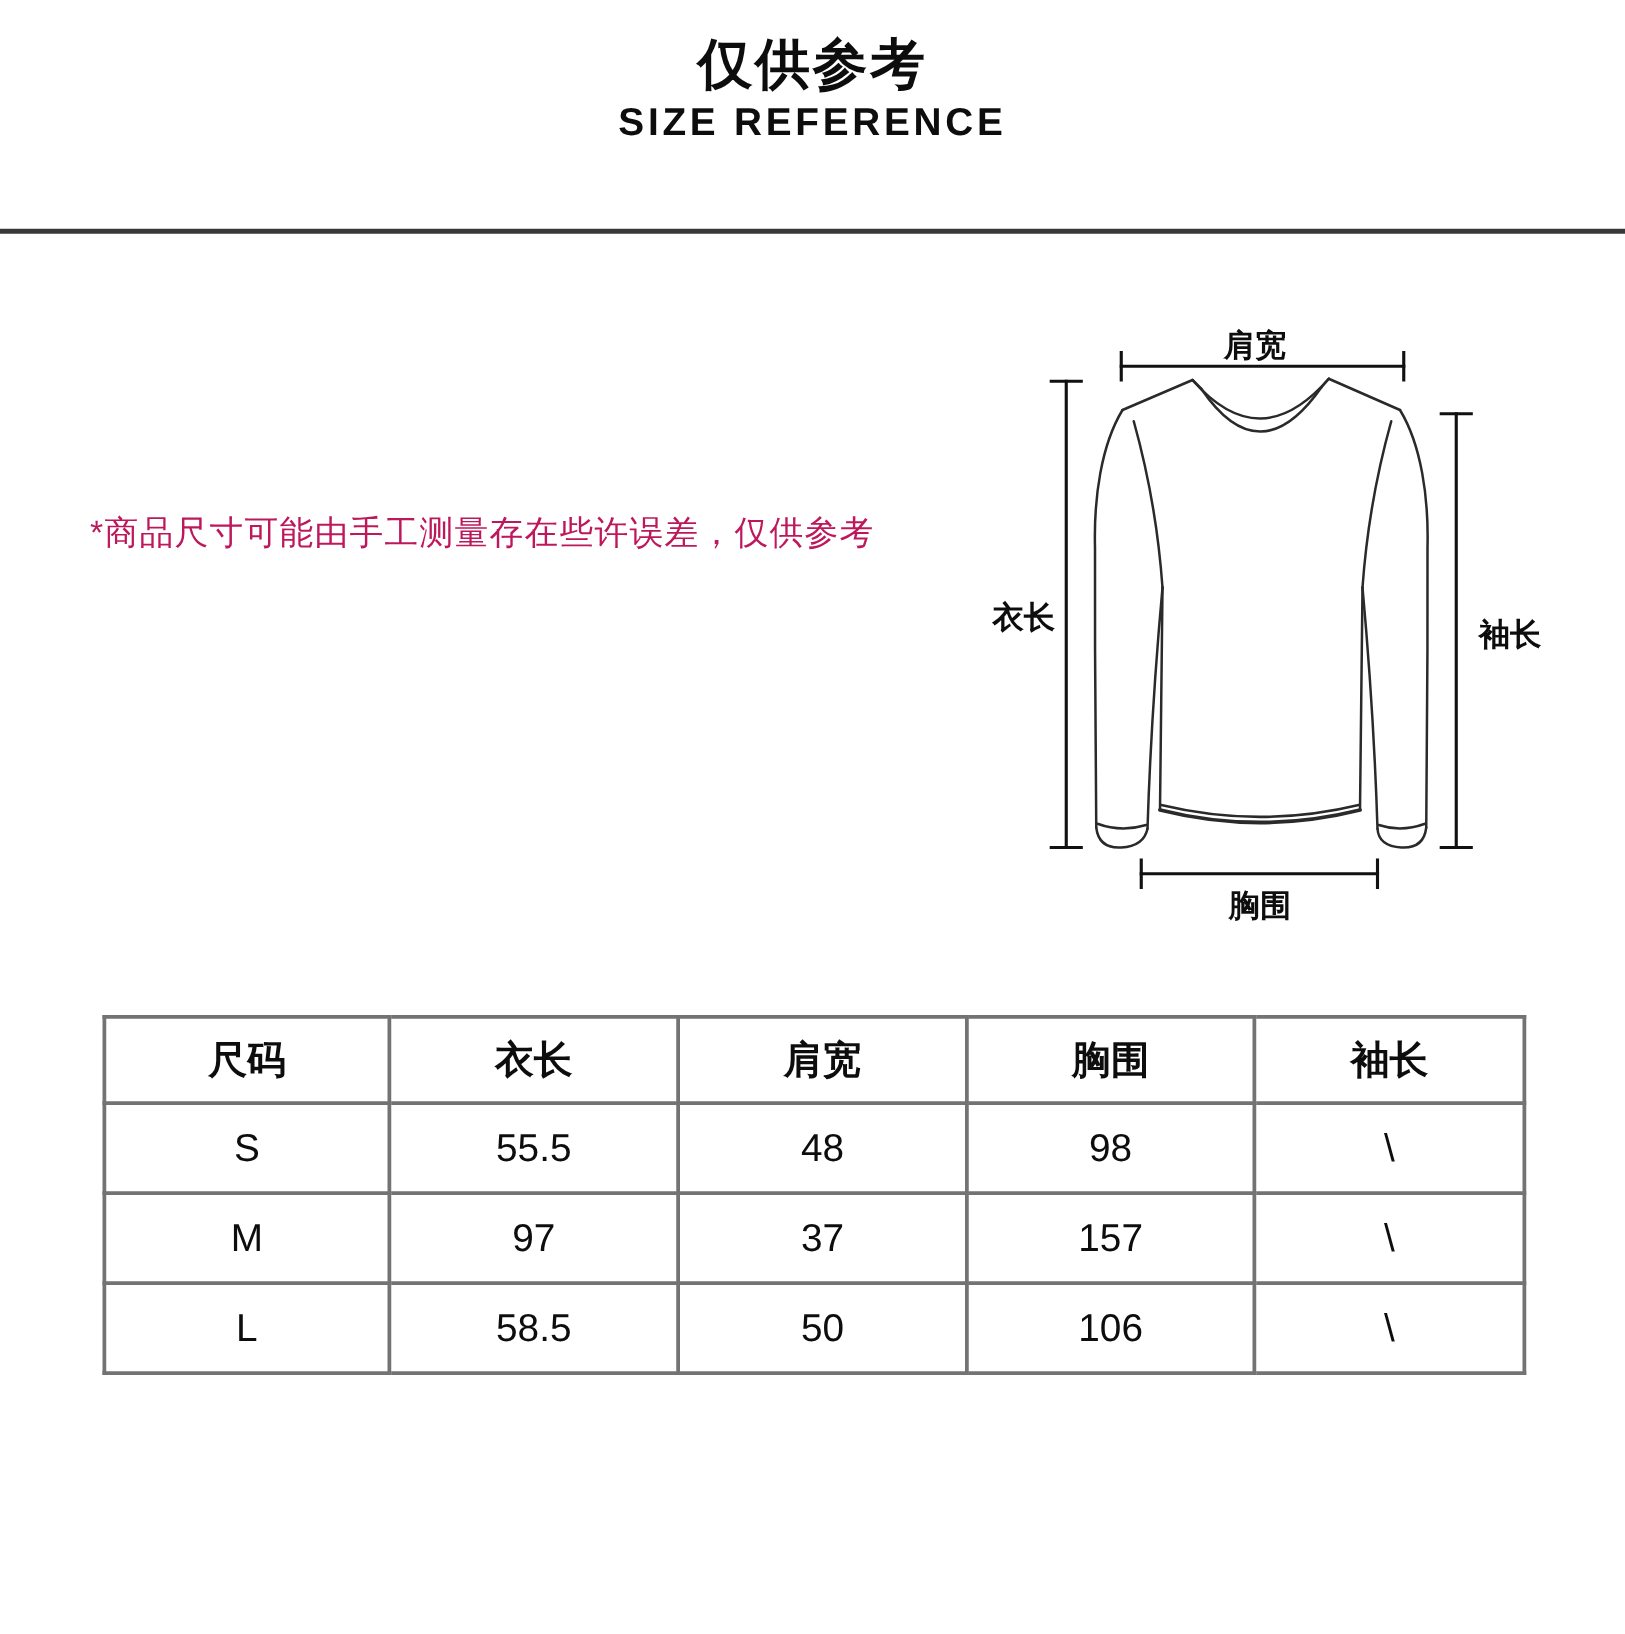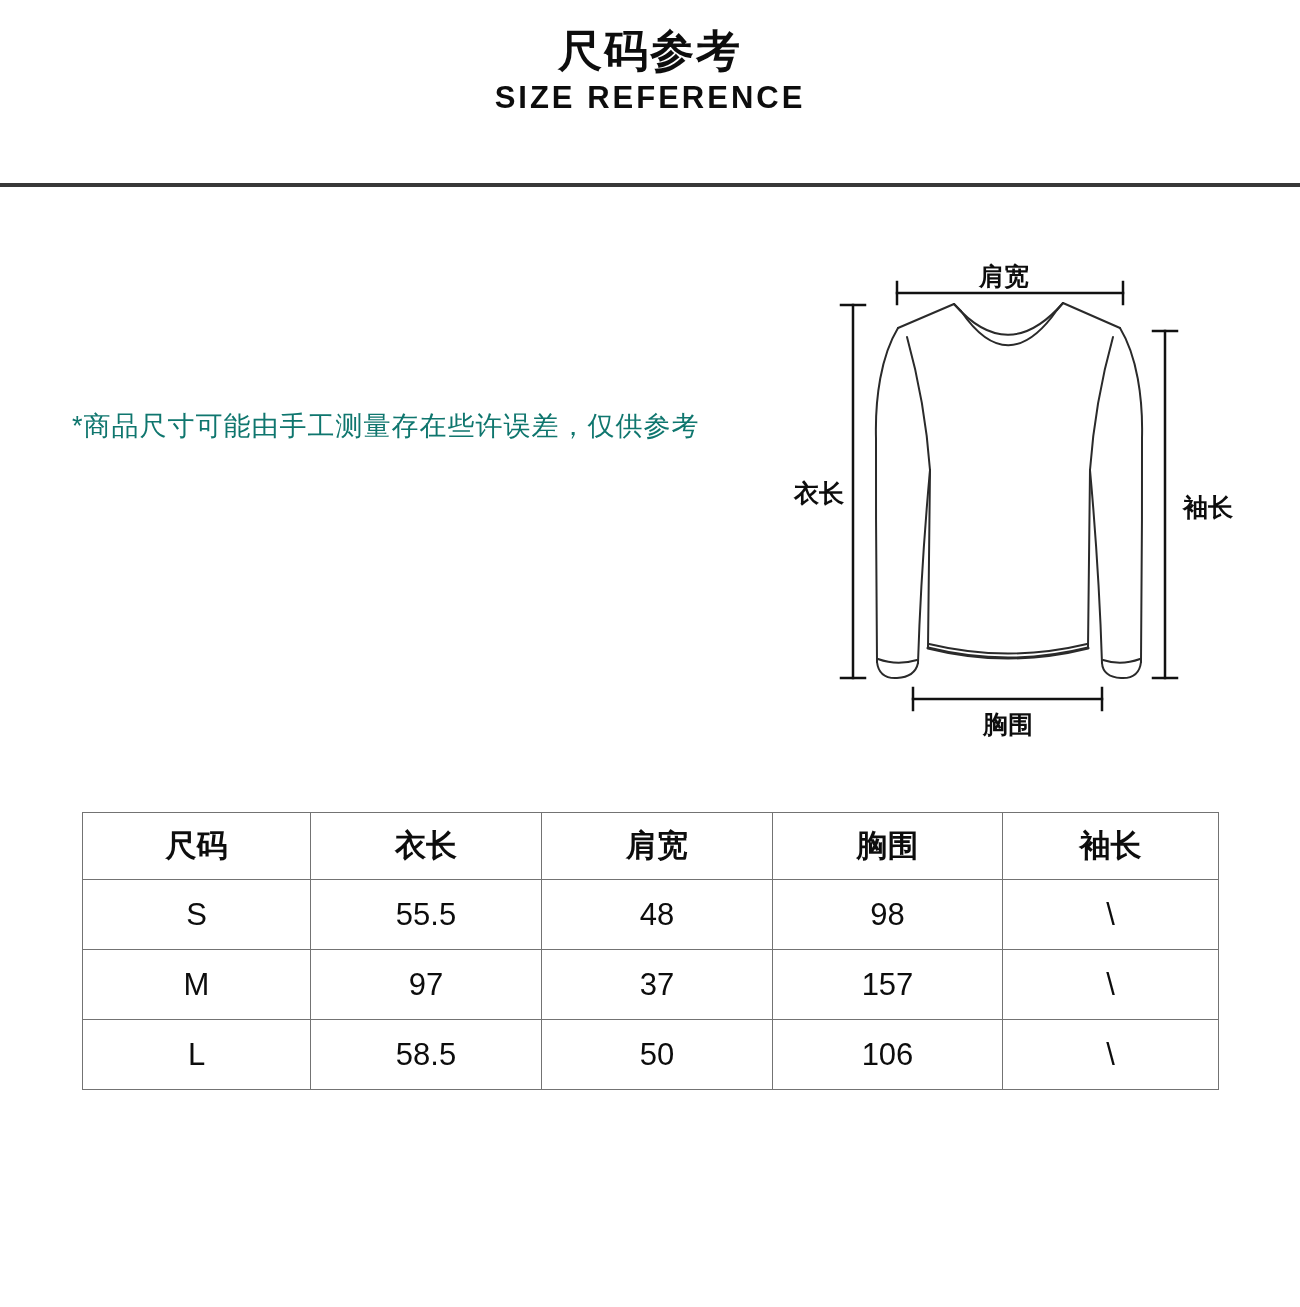--- a/index.html
+++ b/index.html
@@ -39,21 +39,21 @@
     background: #383838;
   }
 
   
   .notes {
     position: absolute;
     left: 72px; top: 400px;
     font-size: 27px;
     line-height: 53px;
     letter-spacing: 1px;
-    color: #0f766e;
+    color: #be185d;
   }
 
   
   .diagram {
     position: absolute;
     left: 780px; top: 250px;
     width: 460px; height: 500px;
   }
   .diagram svg { position: absolute; left: 0; top: 0; }
   .measure-label {
@@ -70,36 +70,36 @@
 
   
   .size-table {
     position: absolute;
     left: 82px; top: 812px;
     width: 1136px;
     border-collapse: collapse;
     table-layout: fixed;
   }
   .size-table td, .size-table th {
-    border: 1px solid #737373;
+    border: 3px solid #737373;
     text-align: center;
     vertical-align: middle;
     font-size: 31px;
     color: #0d0d0d;
     padding: 0;
   }
   .size-table th { font-weight: 700; height: 66px; }
   .size-table td { font-weight: 400; height: 69px; }
 </style>
 </head>
 <body>
 
 <div class="canvas">
 
-  <div class="title">尺码参考</div>
+  <div class="title">仅供参考</div>
   <div class="subtitle">SIZE REFERENCE</div>
   <div class="divider"></div>
 
   <div class="notes">
     <div>*商品尺寸可能由手工测量存在些许误差，仅供参考</div>
   </div>
 
   <div class="diagram">
     <svg width="460" height="500" viewBox="0 0 460 500">
 

